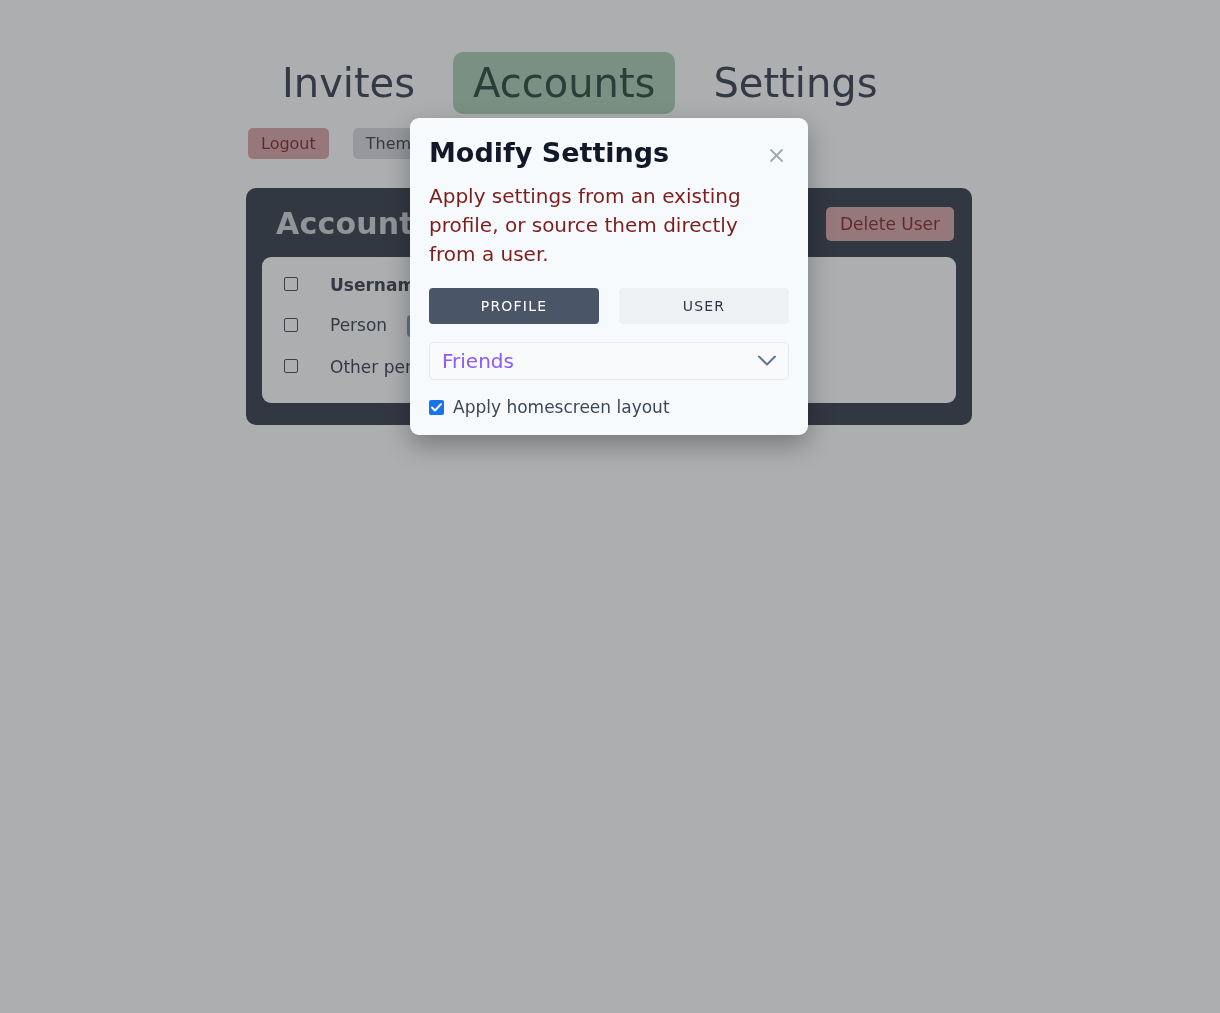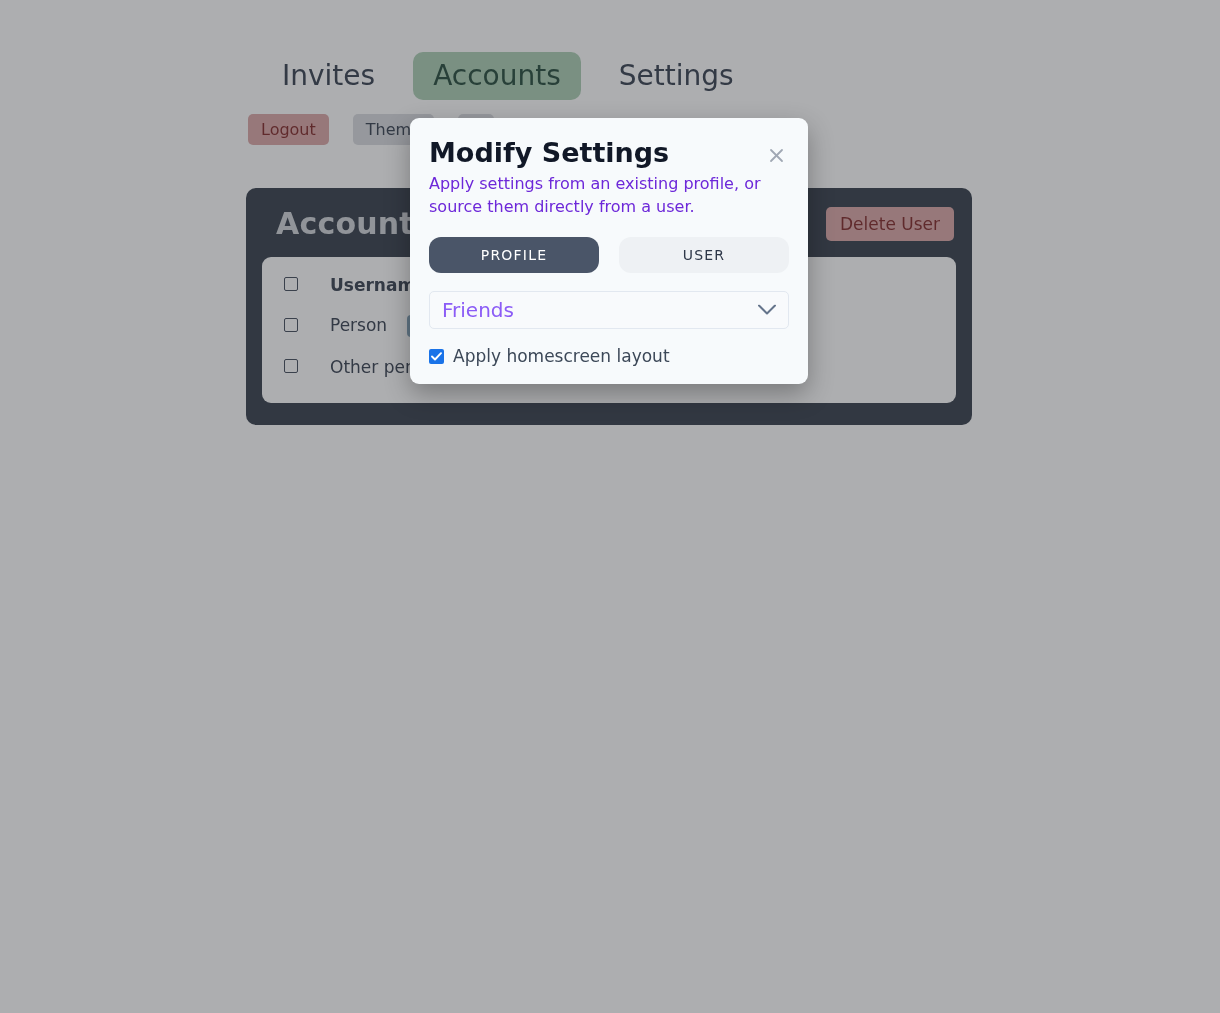--- a/index.html
+++ b/index.html
@@ -22,21 +22,21 @@
     background: #ffffff;
   }
 
   .nav {
     display: flex;
     align-items: center;
     gap: 18px;
     padding: 52px 0 0 262px;
   }
   .nav-tab {
-    font-size: 28px;
+    font-size: 40px;
     color: #2d3748;
     padding: 8px 20px;
     border-radius: 10px;
     line-height: 1.15;
     white-space: nowrap;
   }
   .nav-tab.active {
     background: #a7ccb0;
     color: #1b4332;
   }
@@ -190,39 +190,39 @@
     display: flex;
     align-items: center;
     justify-content: center;
     background: none;
     border: none;
     cursor: pointer;
     padding: 0;
     margin-top: 4px;
   }
   .modal-sub {
-    font-size: 16px;
-    color: #6d28d9;
+    font-size: 20px;
+    color: #7f1d1d;
     line-height: 1.45;
-    margin: 4px 0 0 0;
+    margin: 14px 0 0 0;
     max-width: 365px;
   }
 
   .toggle-row {
     display: flex;
     gap: 20px;
     margin-top: 19px;
   }
   .toggle-btn {
     flex: 1;
     text-align: center;
     font-size: 14px;
     letter-spacing: 1.2px;
     padding: 10px 0;
-    border-radius: 12px;
+    border-radius: 4px;
     border: none;
     font-family: inherit;
     background: #eef1f4;
     color: #2d3748;
     cursor: pointer;
   }
   .toggle-btn.selected {
     background: #4a5568;
     color: #ffffff;
   }

